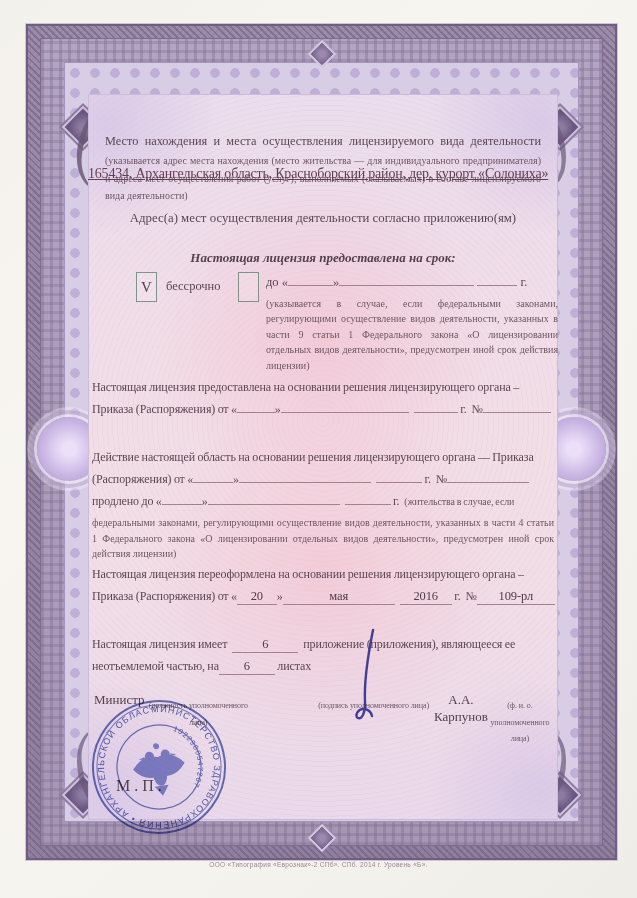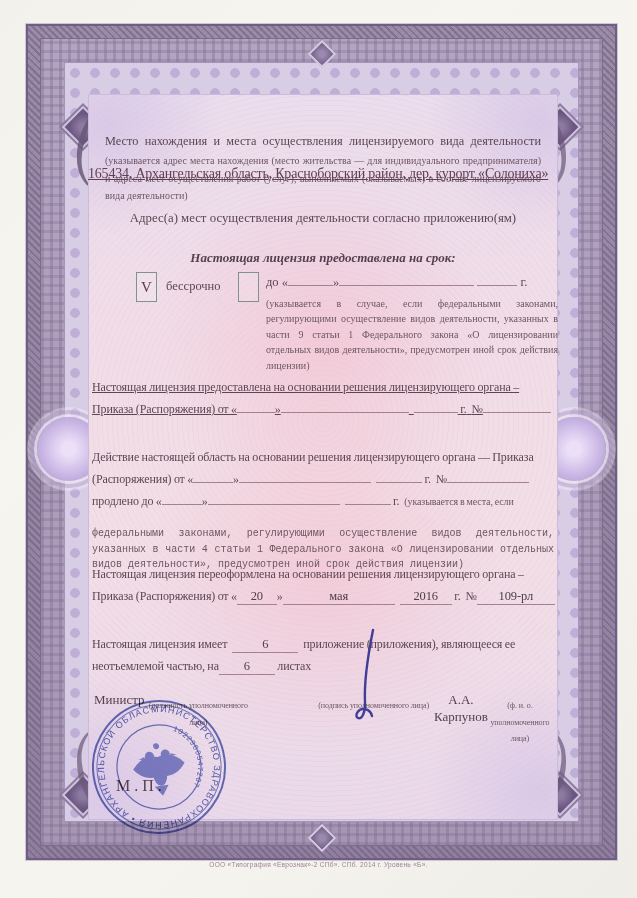--- a/index.html
+++ b/index.html
@@ -133,36 +133,36 @@
 
         <span class="cb" style="position:absolute;left:146px;top:0;"></span>
         <div style="position:absolute;left:174px;top:0;width:292px;">
           <div class="nowrap" style="font-size:12.5px;">
             <span>до «</span><span class="bl" style="width:45px;"></span><span>»</span><span class="bl" style="width:135px;"></span>&nbsp;<span class="bl" style="width:40px;"></span>&nbsp;<span>г.</span>
           </div>
           <p class="small just" style="margin:5px 0 0;line-height:15.5px;">(указывается в случае, если федеральными законами, регулирующими осуществление видов деятельности, указанных в части 9 статьи 1 Федерального закона «О лицензировании отдельных видов деятельности», предусмотрен иной срок действия лицензии)</p>
         </div>
       </div>
 
-      <div class="abs" style="top:282px;text-decoration:underline;">
+      <div class="abs" style="top:282px;">
         <div class="body-line">Настоящая лицензия предоставлена на основании решения лицензирующего органа –</div>
         <div class="body-line nowrap">
           <span>Приказа (Распоряжения) от «</span><span class="bl" style="width:38px;"></span><span>»</span><span class="bl" style="width:128px;"></span>&nbsp;&nbsp;<span class="bl" style="width:44px;"></span>&nbsp;<span>г.</span>&nbsp;&nbsp;<span>№</span><span class="bl" style="width:68px;"></span>
         </div>
       </div>
 
       <div class="abs" style="top:352px;">
         <div class="body-line">Действие настоящей область на основании решения лицензирующего органа — Приказа</div>
         <div class="body-line nowrap">
           <span>(Распоряжения) от «</span><span class="bl" style="width:40px;"></span><span>»</span><span class="bl" style="width:132px;"></span>&nbsp;&nbsp;<span class="bl" style="width:46px;"></span>&nbsp;<span>г.</span>&nbsp;&nbsp;<span>№</span><span class="bl" style="width:82px;"></span>
         </div>
         <div class="body-line nowrap">
-          <span>продлено до «</span><span class="bl" style="width:40px;"></span><span>»</span><span class="bl" style="width:132px;"></span>&nbsp;&nbsp;<span class="bl" style="width:46px;"></span>&nbsp;<span>г.</span>&nbsp;&nbsp;<span class="small">(указывается в места, если</span>
-        </div>
-        <p class="small just" style="margin:13px 0 0;line-height:15.5px;font-family:Liberation Mono, monospace;">федеральными законами, регулирующими осуществление видов деятельности, указанных в части 4 статьи 1 Федерального закона «О лицензировании отдельных видов деятельности», предусмотрен иной срок действия лицензии)</p>
+          <span>продлено до «</span><span class="bl" style="width:40px;"></span><span>»</span><span class="bl" style="width:132px;"></span>&nbsp;&nbsp;<span class="bl" style="width:46px;"></span>&nbsp;<span>г.</span>&nbsp;&nbsp;<span class="small">(жительства в случае, если</span>
+        </div>
+        <p class="small just" style="margin:2px 0 0;line-height:15.5px;">федеральными законами, регулирующими осуществление видов деятельности, указанных в части 4 статьи 1 Федерального закона «О лицензировании отдельных видов деятельности», предусмотрен иной срок действия лицензии)</p>
       </div>
 
       <div class="abs" style="top:469px;">
         <div class="body-line">Настоящая лицензия переоформлена на основании решения лицензирующего органа –</div>
         <div class="body-line nowrap">
           <span>Приказа (Распоряжения) от «</span><span class="bl v" style="width:40px;">20</span><span>»</span><span class="bl v" style="width:112px;">мая</span>&nbsp;&nbsp;<span class="bl v" style="width:52px;">2016</span>&nbsp;<span>г.</span>&nbsp;&nbsp;<span>№</span><span class="bl v" style="width:78px;">109-рл</span>
         </div>
       </div>
 
       <div class="abs" style="top:539px;">

